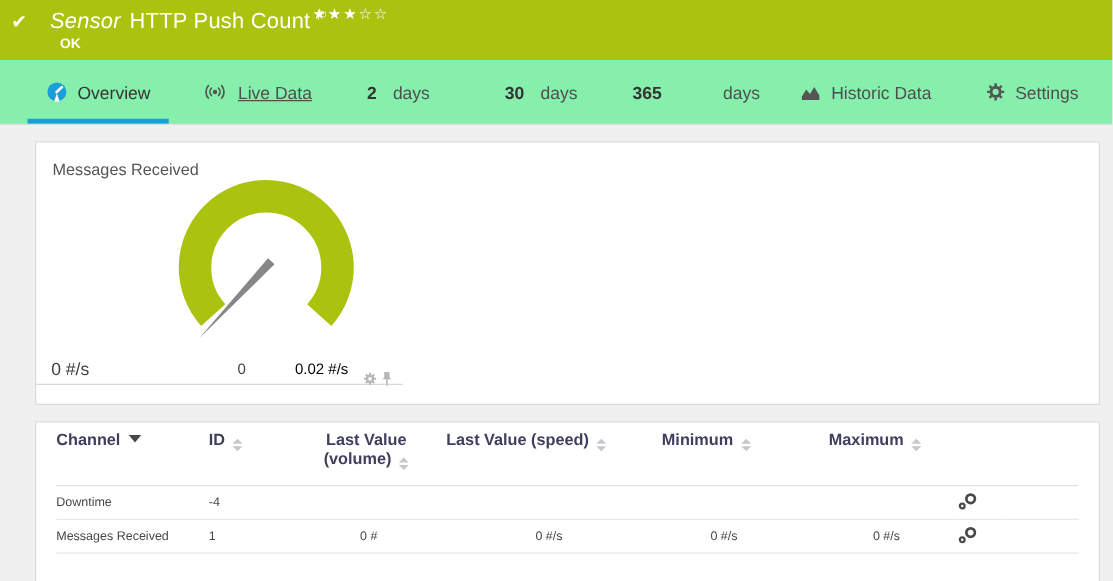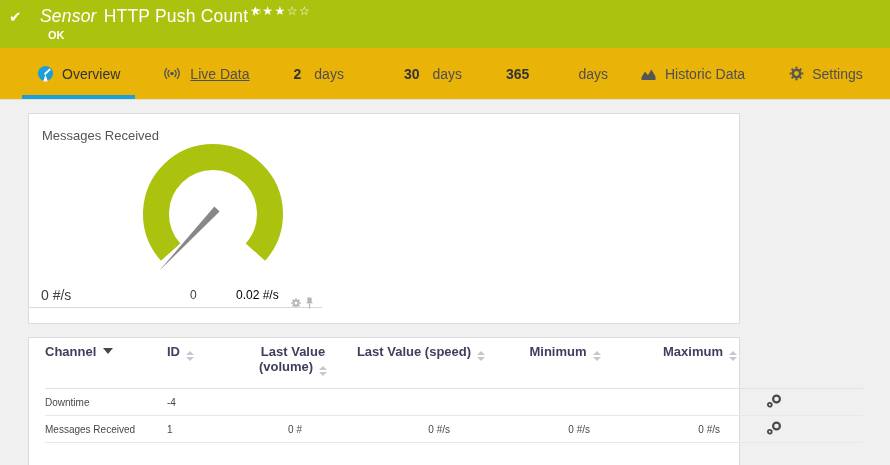--- a/index.html
+++ b/index.html
@@ -18,21 +18,21 @@
     font-family:"DejaVu Sans", sans-serif; }
   .title-row { position:absolute; left:40px; top:6px; font-size:17.5px; letter-spacing:0.2px; }
   .title-kind { font-style:italic; margin-right:7px; }
   .title-flag { font-size:11px; vertical-align:6px; margin-left:4px; font-family:"DejaVu Sans", sans-serif; }
   .stars { position:absolute; left:250px; top:4px; font-size:12px; letter-spacing:1.5px;
     font-family:"DejaVu Sans", sans-serif; }
   .sensor-status { position:absolute; left:48px; top:29px; font-size:11px; font-weight:bold; }
 
   
   .tabbar {
-    height:52px; background:#eab308; border-bottom:1px solid #dedede;
+    height:52px; background:#86efac; border-bottom:1px solid #dedede;
     display:flex; align-items:stretch; padding-left:22px; overflow:hidden;text-align:right;
   }
   .tab {
     display:flex; align-items:center; gap:8px; padding:0 15px;
     font-size:14px; color:#4f4f4f; position:relative; cursor:pointer; white-space:nowrap;
   }
   .tab.active::after {
     content:""; position:absolute; left:0; right:0; bottom:0; height:4px; background:#1c9ed9;
   }
   .tab.active { color:#333; }
@@ -42,21 +42,21 @@
   .tab-2days { margin-left:14px; }
   .tab-30days { margin-left:30px; }
   .tab-365days { margin-left:14px;gap:44px; }
   .tab-historic { margin-left:2px; }
   .tab-log { margin-left:26px; }
   .tab-settings { margin-left:14px; }
 
   
   .panel {
     background:#fff; border:1px solid #dcdcdc;
-    margin-left:28px; width:712px;
+    margin-left:28px; width:852px;
   }
   .panel-gauge { margin-top:13px; height:211px; position:relative; }
   .panel-table { margin-top:13px; height:160px; }
 
   
   .gauge-tile { position:absolute; left:0; top:0; width:293px; height:194px;
     border-bottom:1px solid #d8d8d8; }
   .gauge-title { position:absolute; left:13px; top:14px; font-size:13px; color:#555; }
   .gauge-svg { position:absolute; left:109px; top:30px; }
   .gauge-value { position:absolute; left:12px; top:173px; font-size:14px; color:#3f3f3f; }

